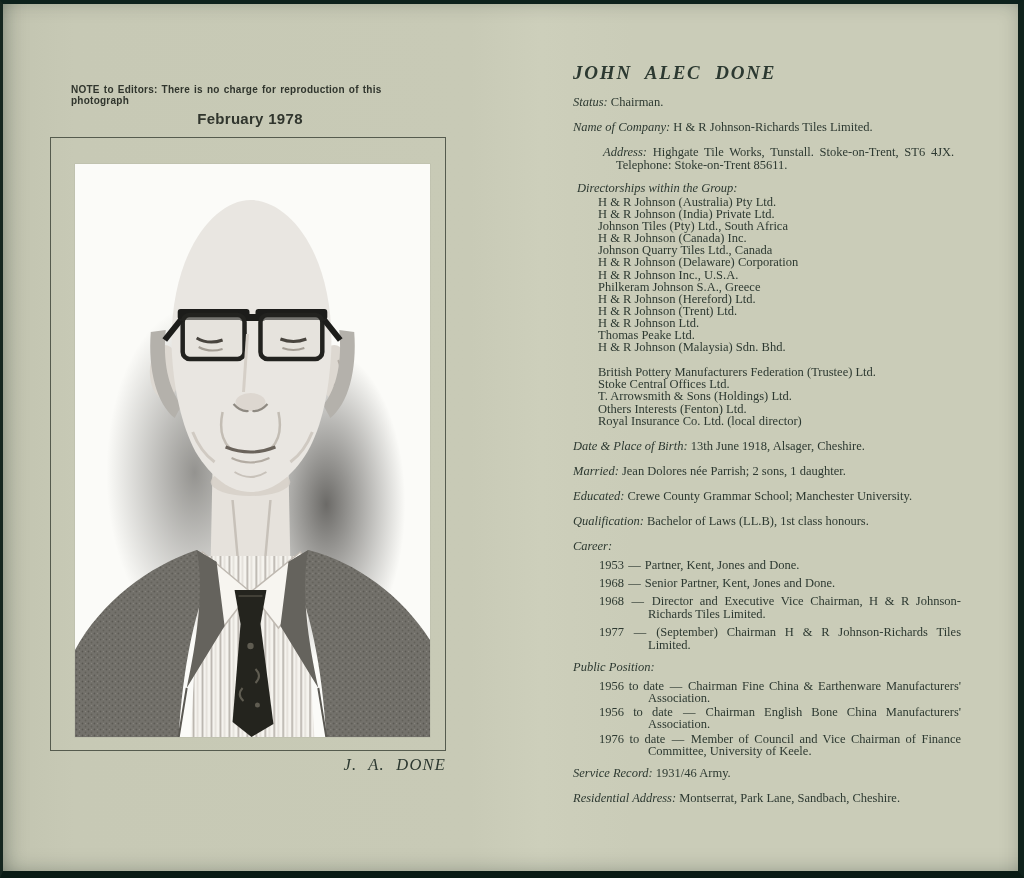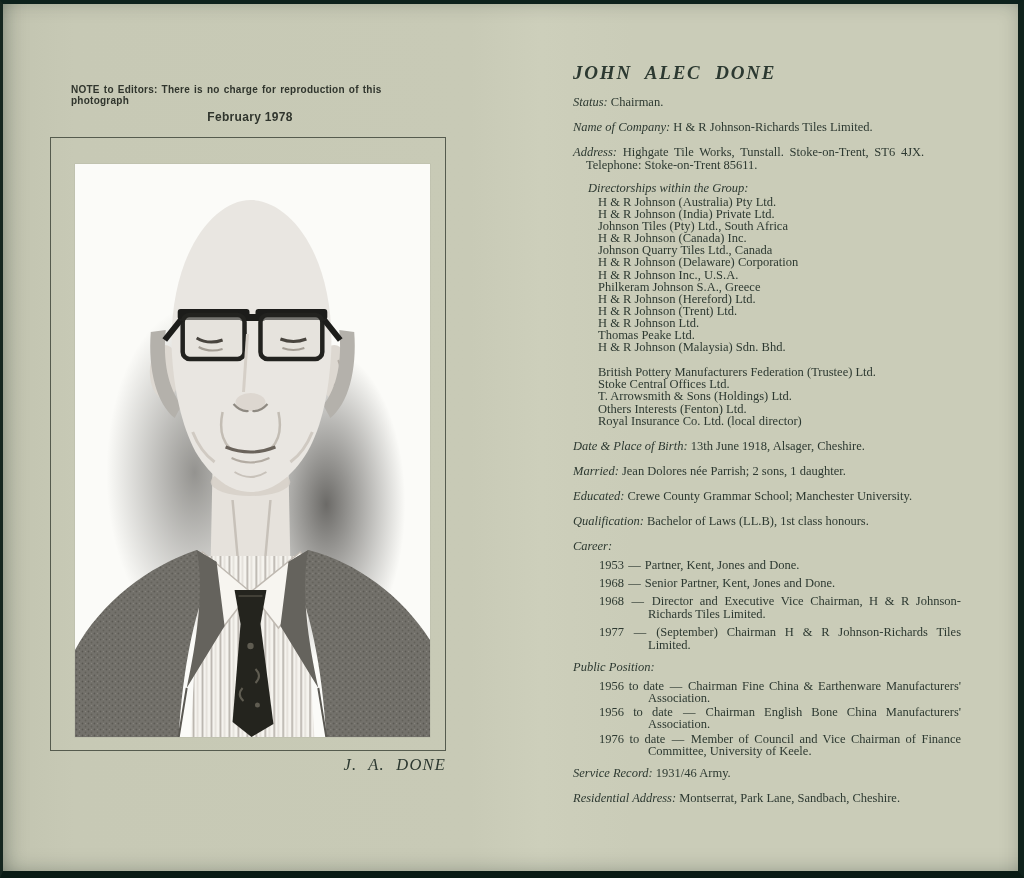--- a/index.html
+++ b/index.html
@@ -21,21 +21,21 @@
   
   .note-line{
     position:absolute;left:68px;top:80px;width:360px;
     font-family:"Liberation Sans", sans-serif;
     font-weight:bold;font-size:10px;letter-spacing:.25px;word-spacing:1px;
     color:#30352d;
   }
   .date-line{
     position:absolute;left:47px;top:106px;width:400px;text-align:center;
     font-family:"Liberation Sans", sans-serif;
-    font-weight:bold;font-size:12px;letter-spacing:.3px;color:#30352d;
+    font-weight:bold;font-size:15px;letter-spacing:.3px;color:#30352d;
   }
   .photo-frame{
     position:absolute;left:47px;top:133px;width:396px;height:614px;
     box-sizing:border-box;
     border:1.5px solid #555b4e;
     padding:26px 15px 13px 24px;
     background:transparent;
   }
   .photo{
     width:100%;height:100%;
@@ -56,26 +56,26 @@
   }
   .bio-title{
     margin:0 0 12px 0;
     text-align:left;
     font-size:19px;line-height:22px;
     font-style:italic;font-weight:bold;
     letter-spacing:1.8px;word-spacing:7px;
     color:#2c3931;
   }
   p.field{margin:0 0 12px 0;}
-  p.tight{margin-bottom:10px;}
+  p.tight{margin-bottom:10px;margin-left:30px;}
   .lbl{font-style:italic;}
   .wide{word-spacing:2.6px;}
   .sub-line{padding-left:13px;}
   .group{margin:0 0 13px 0;}
-  .group-label{font-style:italic;margin:0 0 1px 15px;}
+  .group-label{font-style:italic;margin:0 0 1px 4px;}
   .group .item{padding-left:25px;line-height:12.1px;}
   .career-label{font-style:italic;margin:0 0 6px 0;}
   p.entry{
     margin:0 0 5px 0;
     padding-left:75px;text-indent:-49px;
     text-align:justify;line-height:13px;
   }
   .pub p.entry{margin-bottom:2px;line-height:12.2px;}
   .pub{margin-bottom:10px;}
   .career{margin-bottom:9px;}

